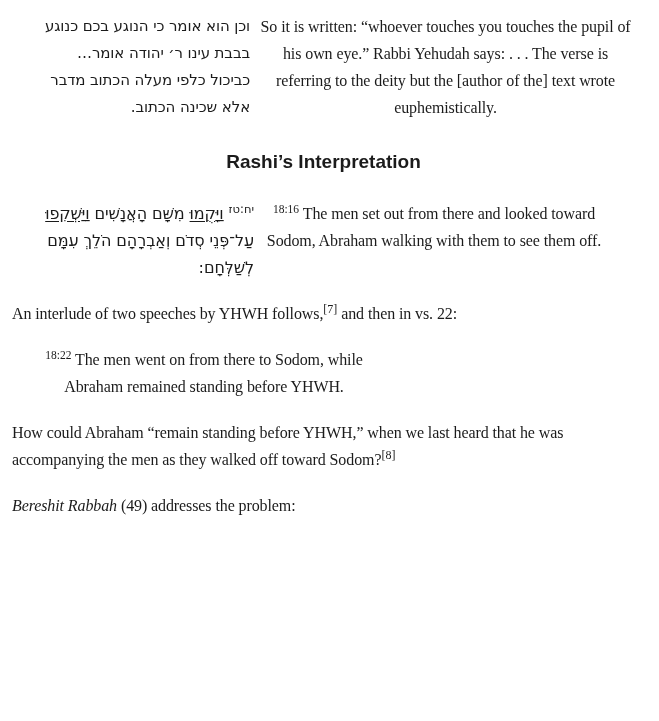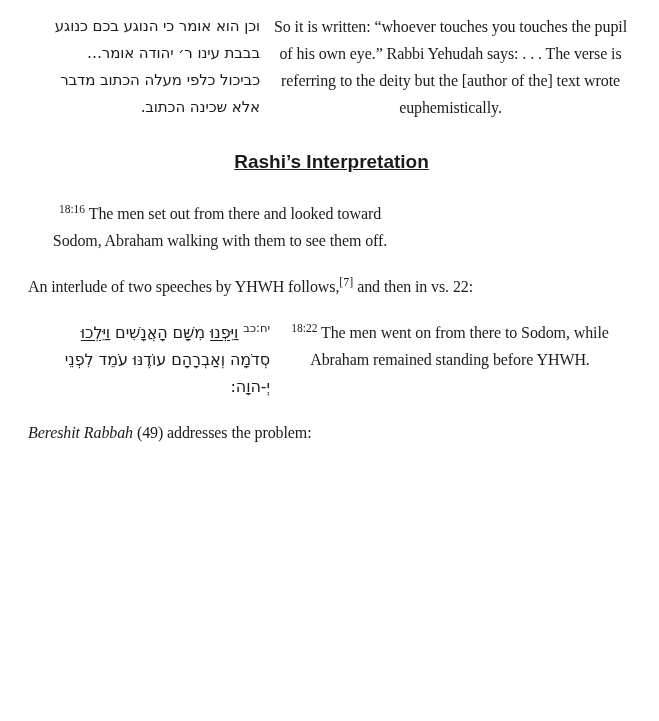--- a/index.html
+++ b/index.html
@@ -2,37 +2,37 @@
 <html lang="en"><head>
 <meta charset="utf-8">
 <style>
   html,body{margin:0;padding:0;}
   body{
     width:659px;height:721px;overflow:hidden;
     background:#ffffff;color:#1b1b1b;
     font-family:"Liberation Serif","DejaVu Serif",serif;
     font-size:16px;line-height:27px;letter-spacing:-0.1px;
   }
-  .page{padding:13px 24px 0 28px;}
+  .page{padding:13px 24px 0 12px;}
   p{margin:19px 0;}
   .bq{display:flex;margin:18px 0 18px 12px;}
   .bq .he{direction:rtl;text-align:right;font-family:"DejaVu Sans",sans-serif;}
   .bq .en{text-align:center;}
   .he-static{white-space:pre-line;font-size:15px;}
   
   .bq-top{margin-left:4px;margin-top:0;}
   .bq-top .he{width:236px;}
   .bq-top .en{width:382px;margin-left:6px;}
   
   .bq-verse .he{width:230px;font-size:16px;}
   .bq-verse .en{width:352px;margin-left:4px;}
   h2.heading{
     font-family:"Liberation Sans","DejaVu Sans",sans-serif;
     font-size:19px;font-weight:700;text-align:center;
-    margin:27px 0 25px 0;letter-spacing:0;text-decoration:underline;
+    margin:27px 0 25px 0;letter-spacing:0;
   }
   sup.vref{font-size:11.5px;line-height:0;letter-spacing:0;}
   sup.fn{font-size:12px;line-height:0;letter-spacing:0;cursor:pointer;}
   .u{text-decoration:underline;text-underline-offset:2px;}
   .it{font-style:italic;margin-top:16px;}
 </style>
 </head>
 <body>
 
 <div class="page">
@@ -43,35 +43,36 @@
 כביכול כלפי מעלה הכתוב מדבר
 אלא שכינה הכתוב.</div>
     <div class="en">So it is written: “whoever touches you touches the pupil of his own eye.”  Rabbi Yehudah says: . . . The verse is referring to the deity but the [author of the] text wrote euphemistically.</div>
   </figure>
 
   <h2 class="heading">Rashi’s Interpretation</h2>
 
 
 
   <figure class="bq bq-verse">
+    <div class="he">
+      <sup class="vref">יח:טז</sup>
+      <span class="u">וַיָּקֻמוּ</span><span> מִשָּׁם הָאֲנָשִׁים </span><span class="u">וַיַּשְׁקִפוּ</span><span> עַל־פְּנֵי סְדֹם וְאַבְרָהָם הֹלֵךְ עִמָּם לְשַׁלְּחָם:</span>
+    </div>
     <div class="en">
       <sup class="vref">18:16</sup>
       <span>The men set out from there and looked toward Sodom, Abraham walking with them to see them off.</span>
     </div>
   </figure>
 
   <p><span>An interlude of two speeches by YHWH follows,</span><sup class="fn">[7]</sup><span> and then in vs. 22:</span></p>
 
   <figure class="bq bq-verse">
-    <div class="he">
-      <sup class="vref">יח:כב</sup>
-      <span class="u">וַיִּפְנוּ</span><span> מִשָּׁם הָאֲנָשִׁים </span><span class="u">וַיֵּלְכוּ</span><span> סְדֹמָה וְאַבְרָהָם עוֹדֶנּוּ עֹמֵד לִפְנֵי יְ-הוָה:</span>
-    </div>
     <div class="en">
       <sup class="vref">18:22</sup>
       <span>The men went on from there to Sodom, while Abraham remained standing before YHWH.</span>
     </div>
   </figure>
 
+  <p><span>How could Abraham “remain standing before YHWH,” when we last heard that he was accompanying the men as they walked off toward Sodom?</span><sup class="fn">[8]</sup></p>
 
   <p><span class="it">Bereshit Rabbah</span><span> (49) addresses the problem:</span></p>
 
 </div>
 
 </body></html>

